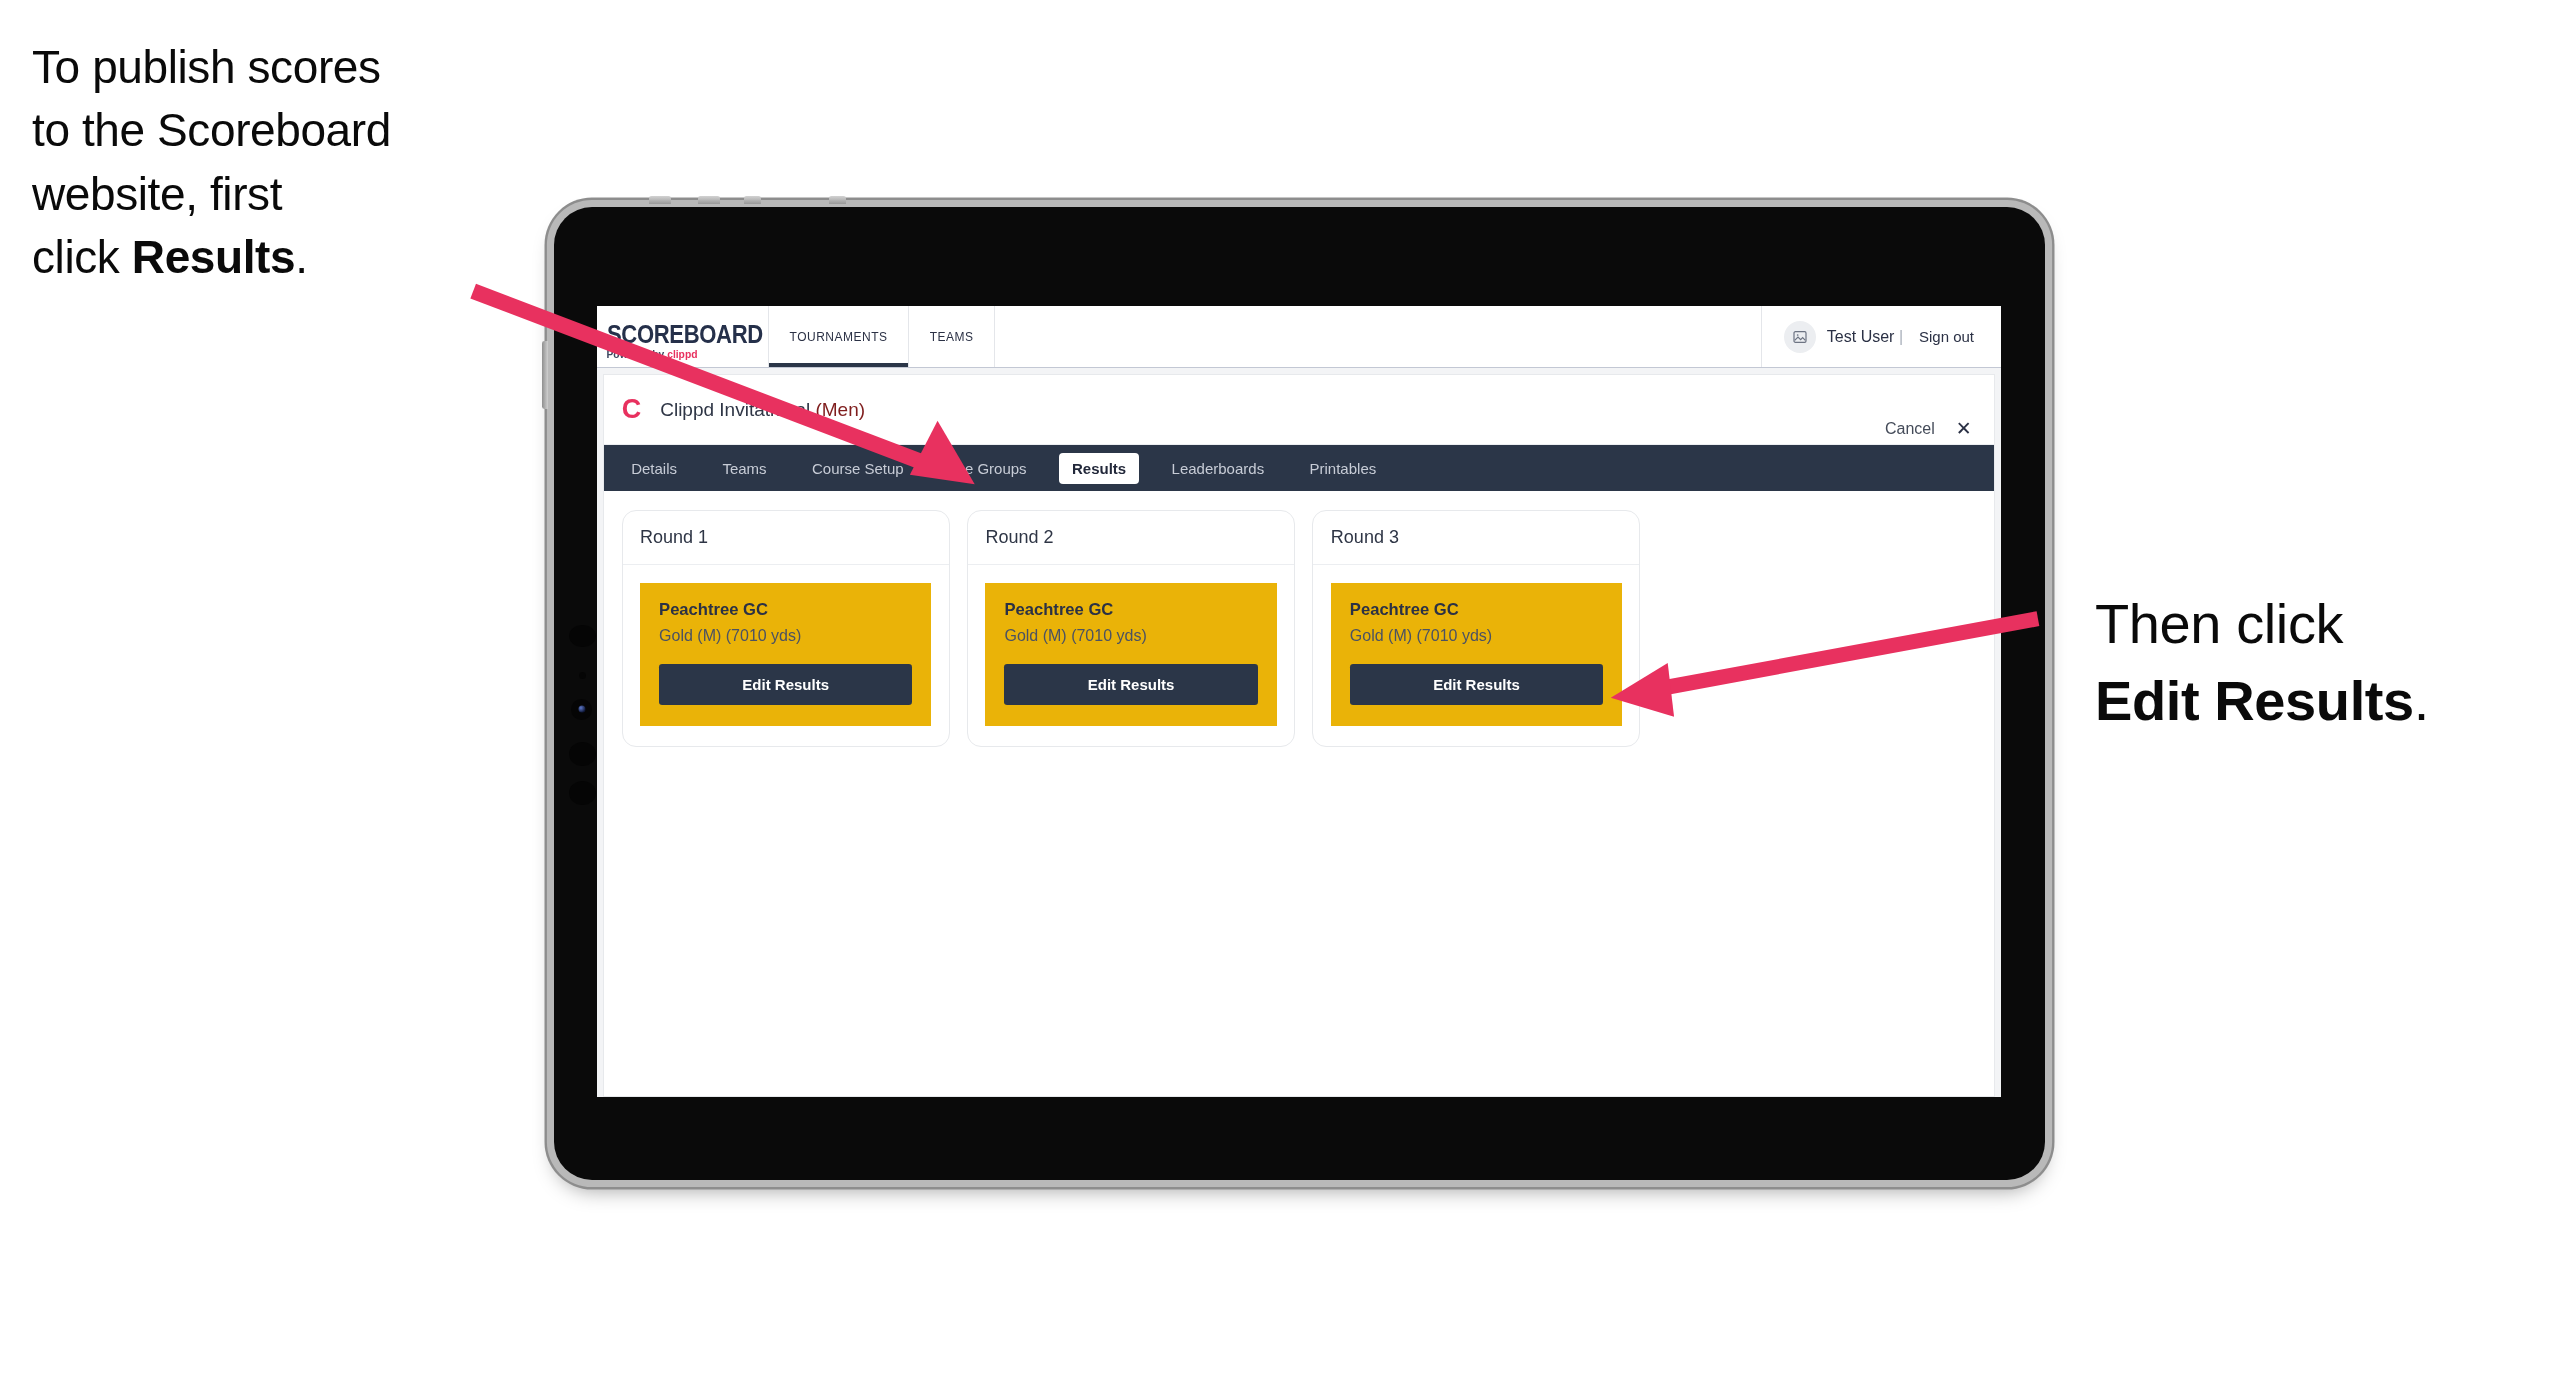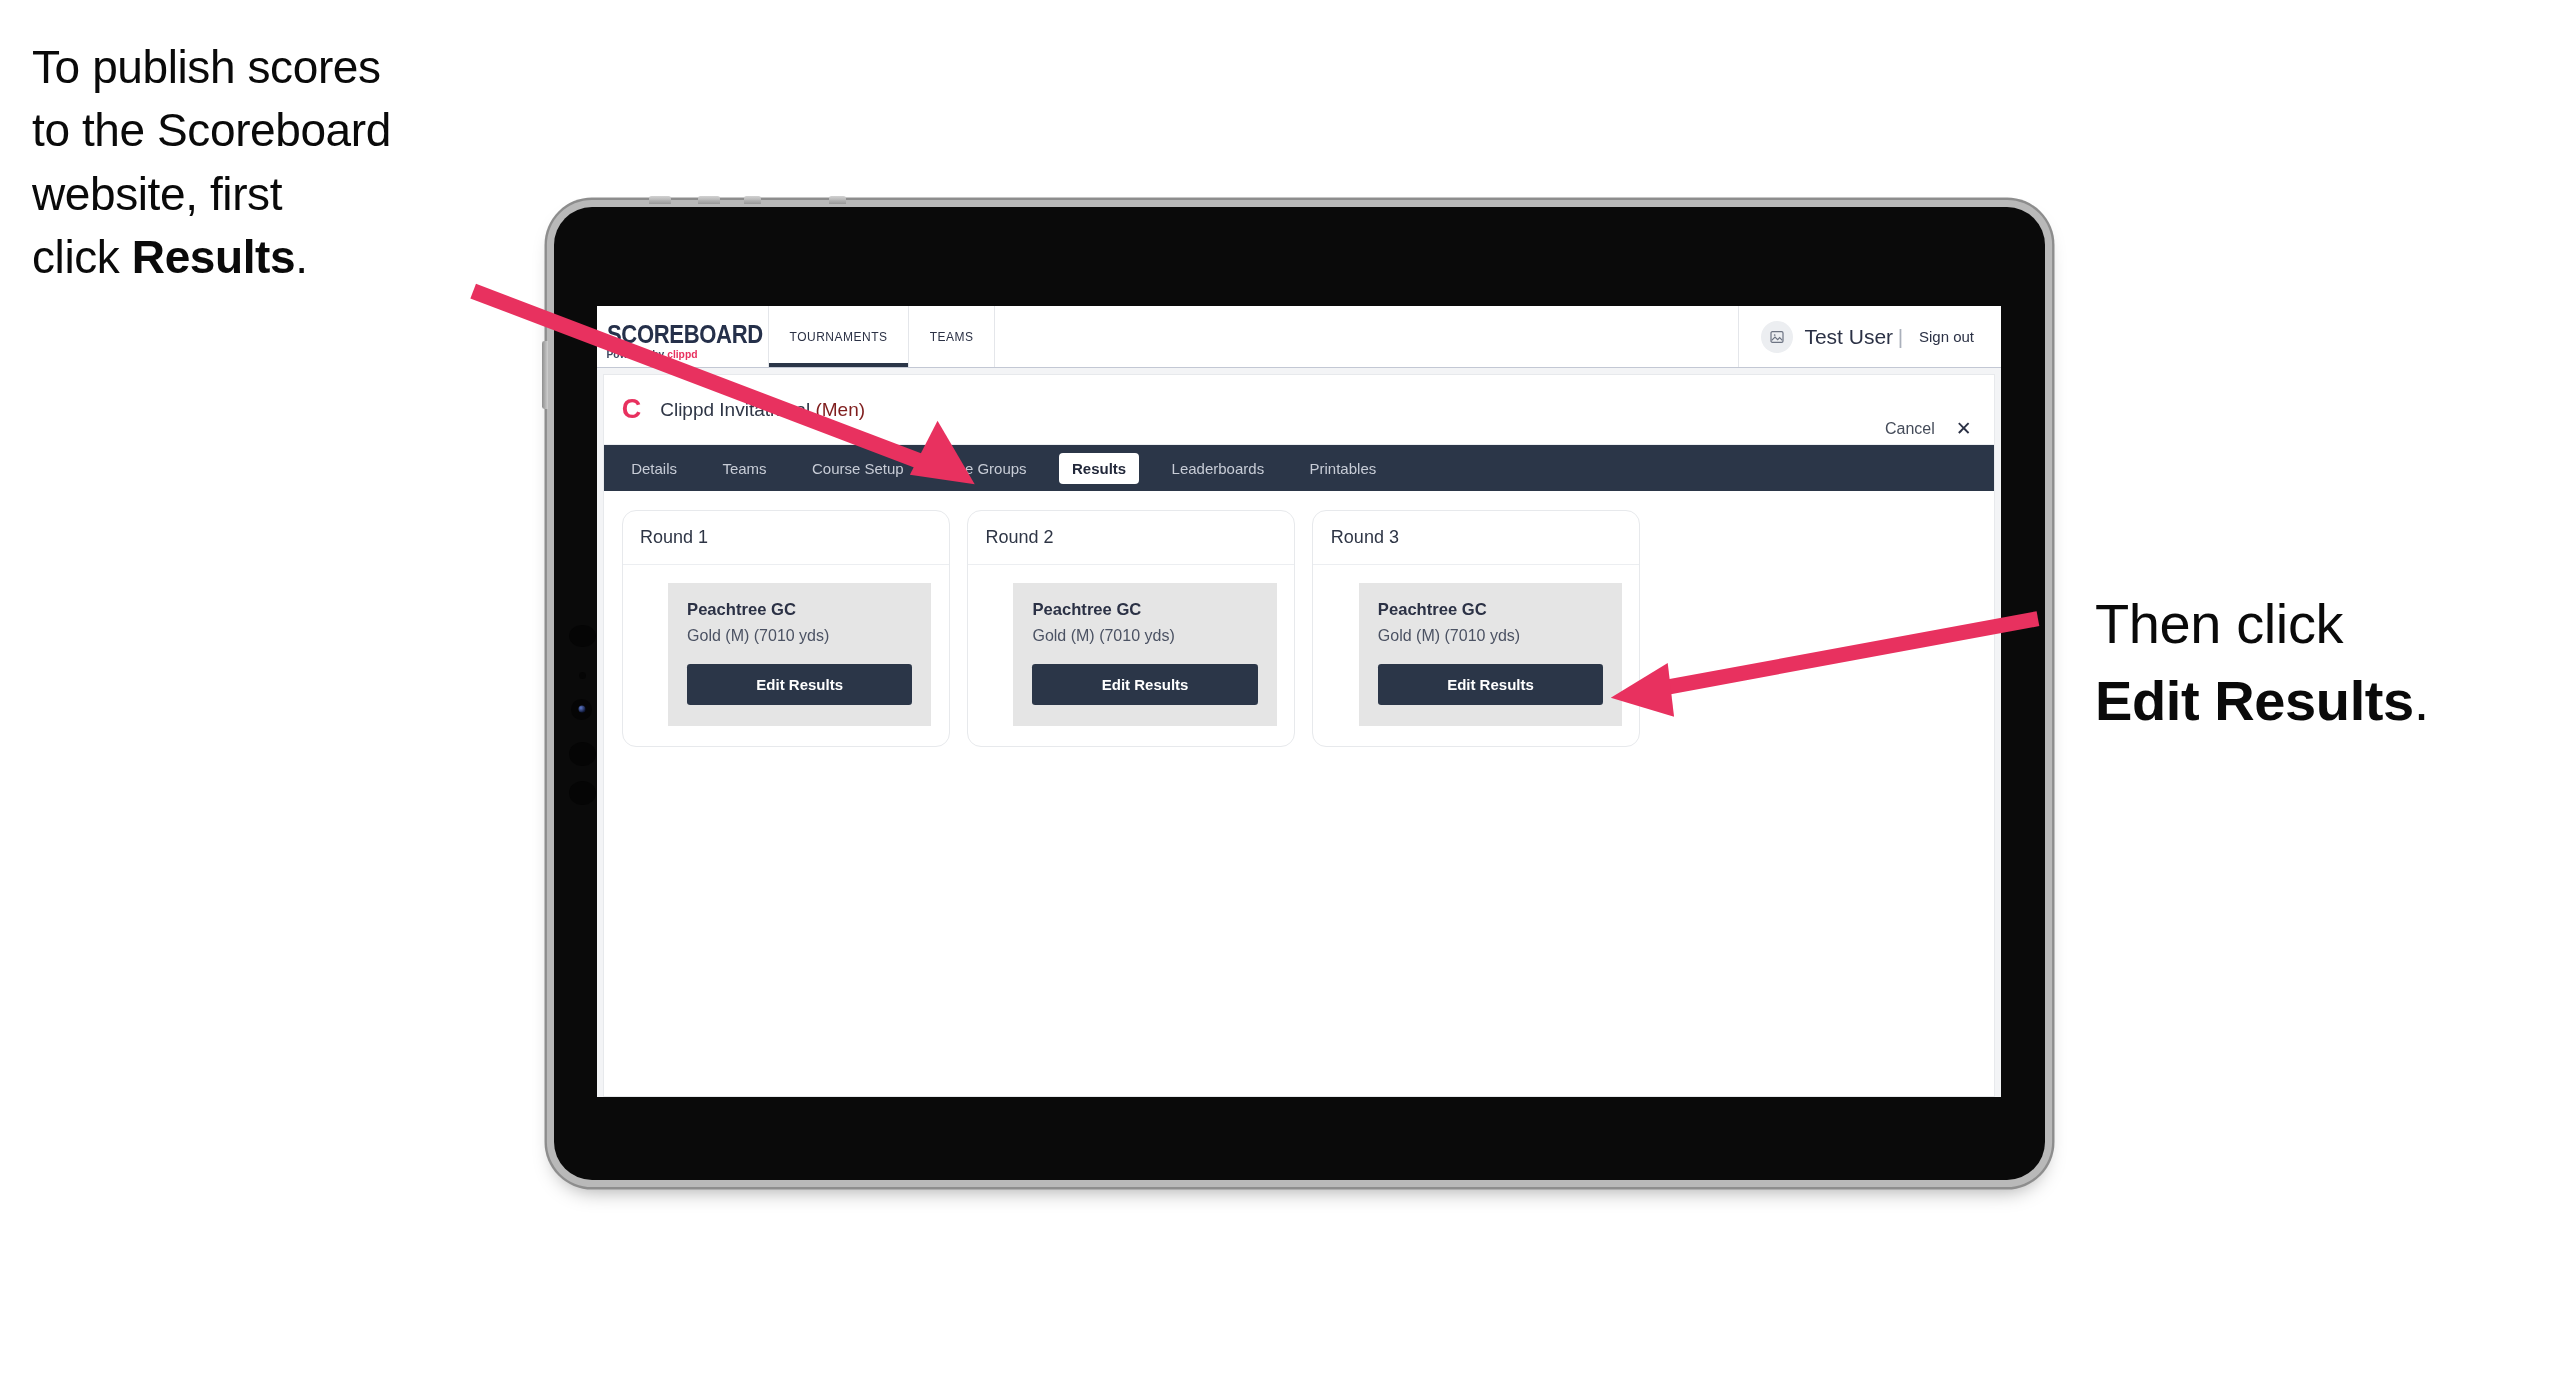--- a/index.html
+++ b/index.html
@@ -149,21 +149,21 @@
   .appbar-user {
     display: flex; align-items: center; gap: 11px;
     padding: 0 27px 0 22px;
   }
   .avatar {
     width: 32px; height: 32px; border-radius: 50%;
     background: #eceef1;
     display: flex; align-items: center; justify-content: center;
     color: #6d7483;
   }
-  .user-text { font-size: 21px; color: #2b3145; white-space: nowrap; }
+  .user-text { font-size: 16px; color: #2b3145; white-space: nowrap; }
   .user-text .sep { color: #aab0bb; margin: 0 4.7px; }
   .signout { font-size: 15px; color: #2b3145; white-space: nowrap; }
 
   
   .content {
     background: #f3f4f6;
     padding: 6.3px 6.3px 0 6.3px;
     height: calc(100% - 62px);
   }
   .panel {
@@ -232,23 +232,22 @@
     background: #fff;
   }
   .round-card-head {
     padding: 16px 17.4px;
     border-bottom: 0.8px solid #eceef1;
     font-size: 18px;
     color: #2e3545;
   }
   .round-card-body { padding: 17.4px 17.4px 20.6px 17.4px; }
   .course-box {
-    background: #e5e5e5;
+    background: #eab308;
     padding: 17.4px 19px 20.6px 19px;
-    margin-left: 28px;
   }
   .course-name {
     font-size: 16.6px; font-weight: 700; color: #2b3145;
     margin-bottom: 7.1px;
   }
   .course-tee {
     font-size: 16px; color: #4b5263;
     margin-bottom: 19px;
   }
   .edit-btn {

